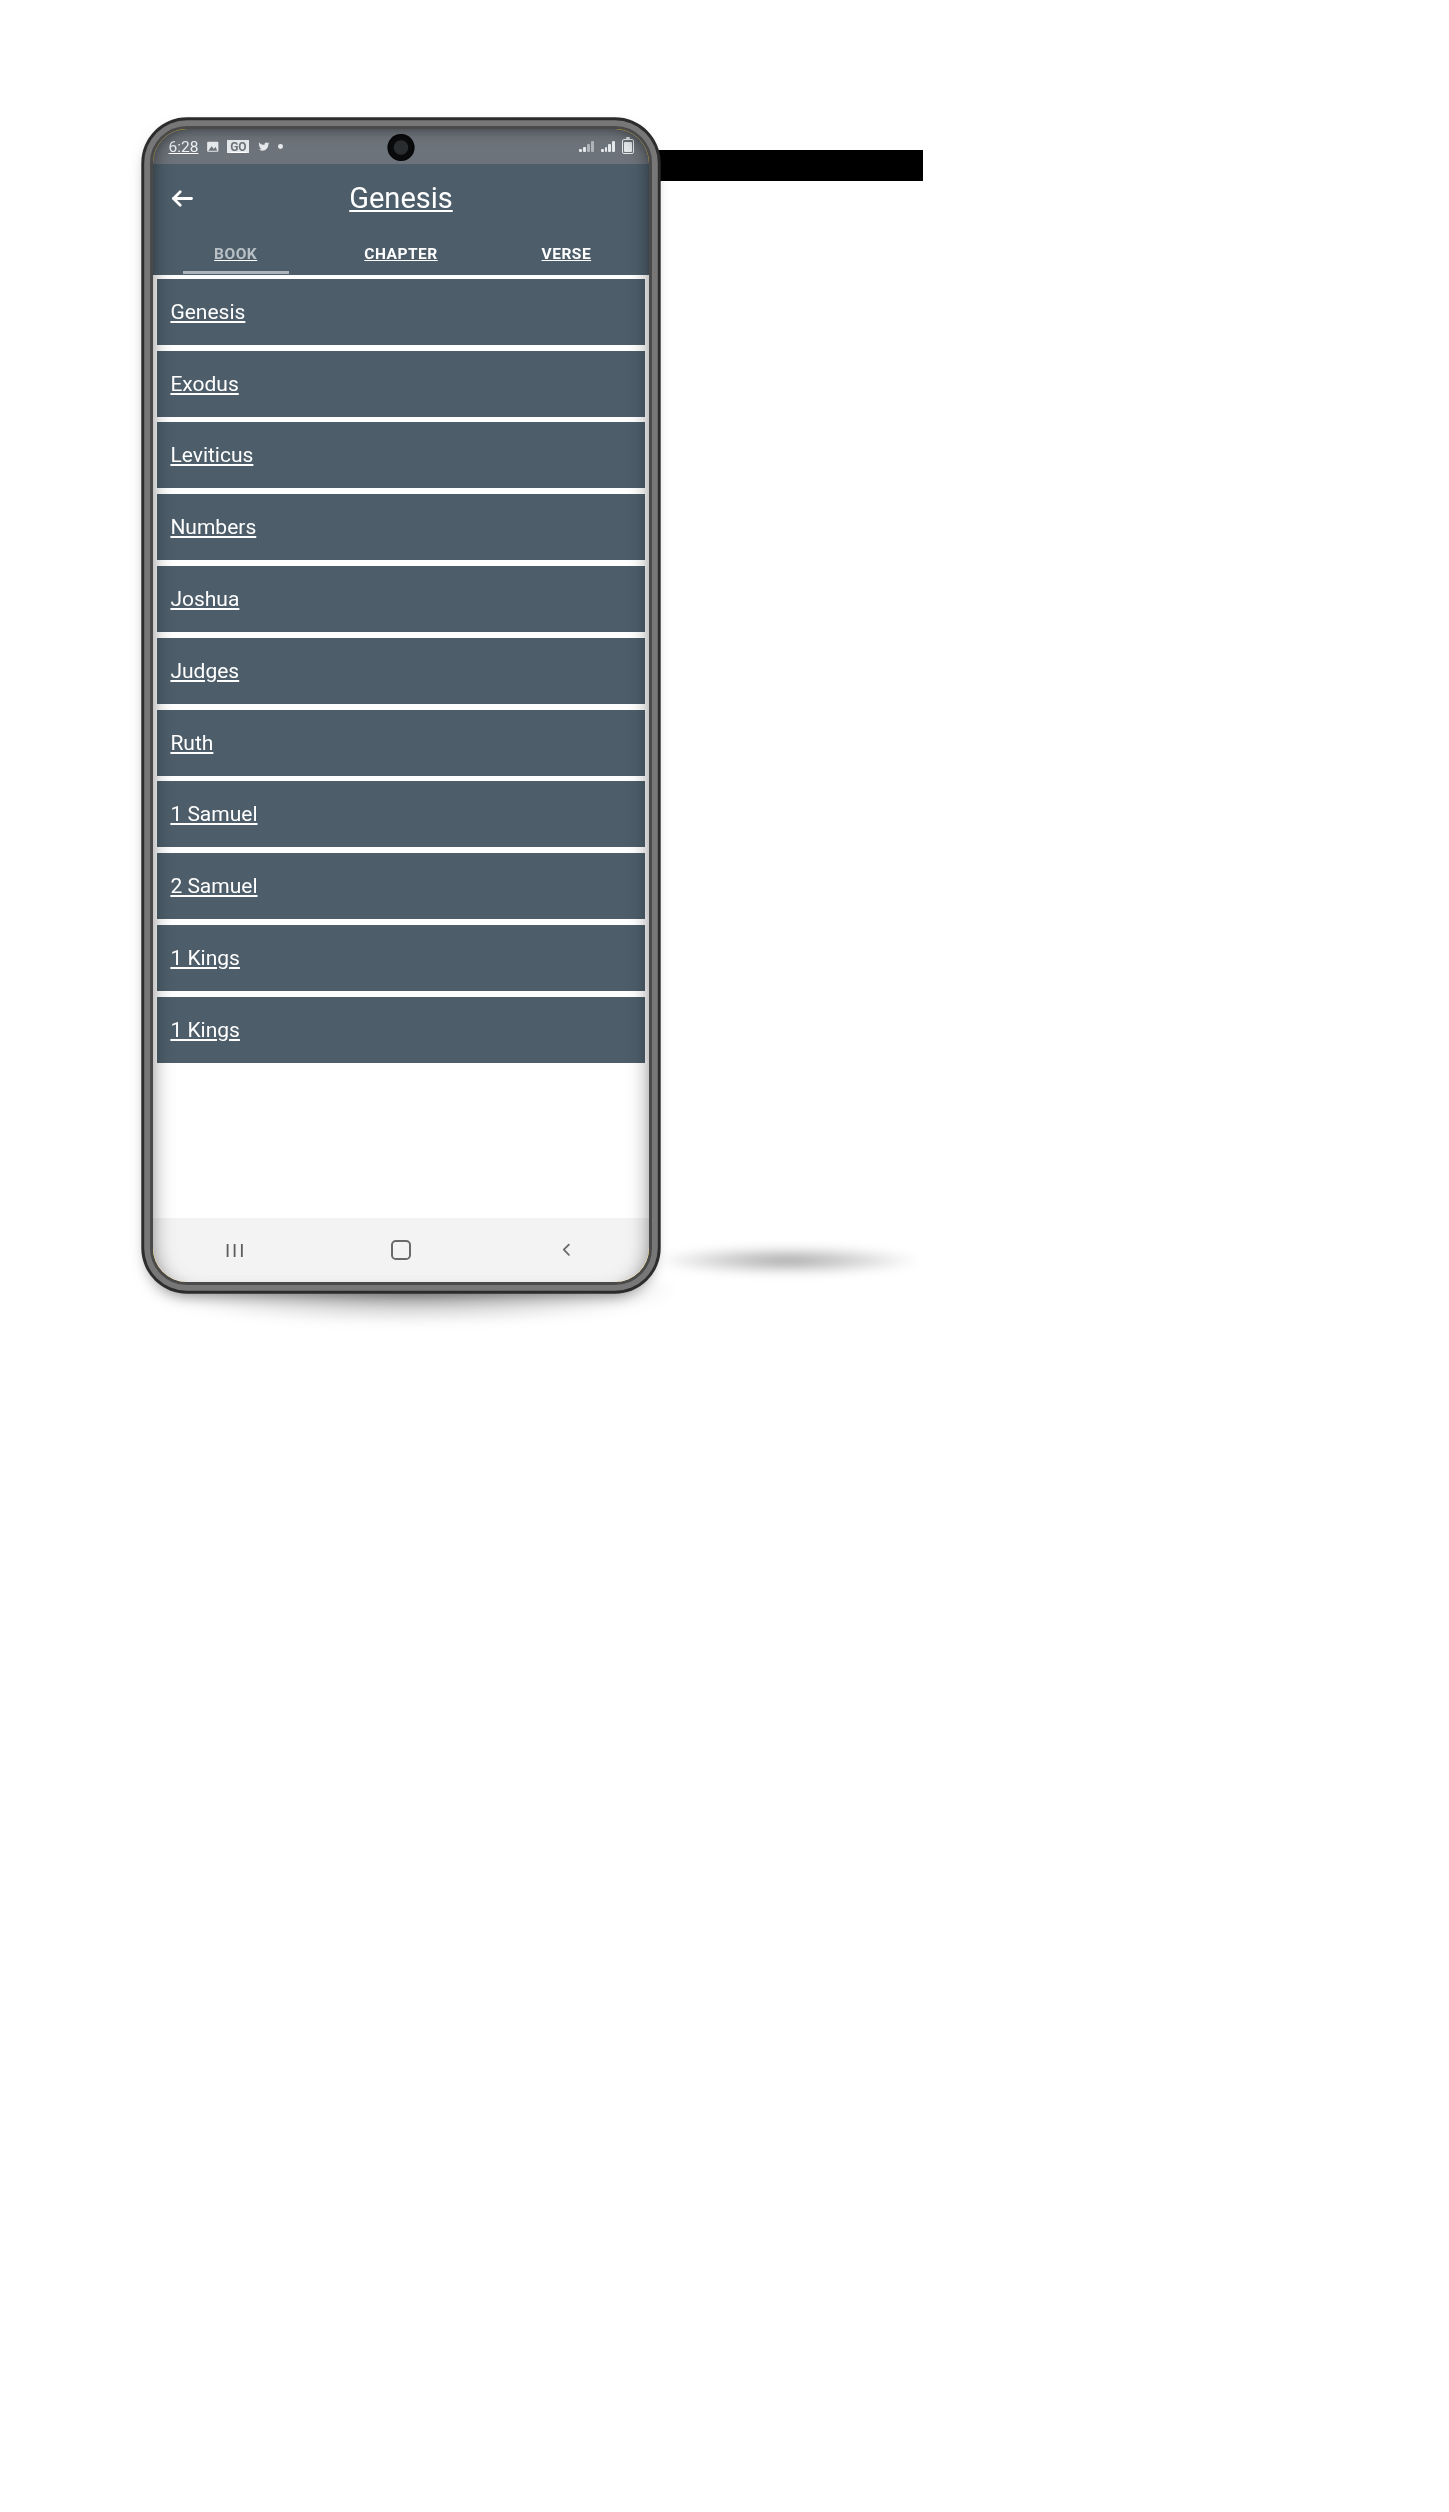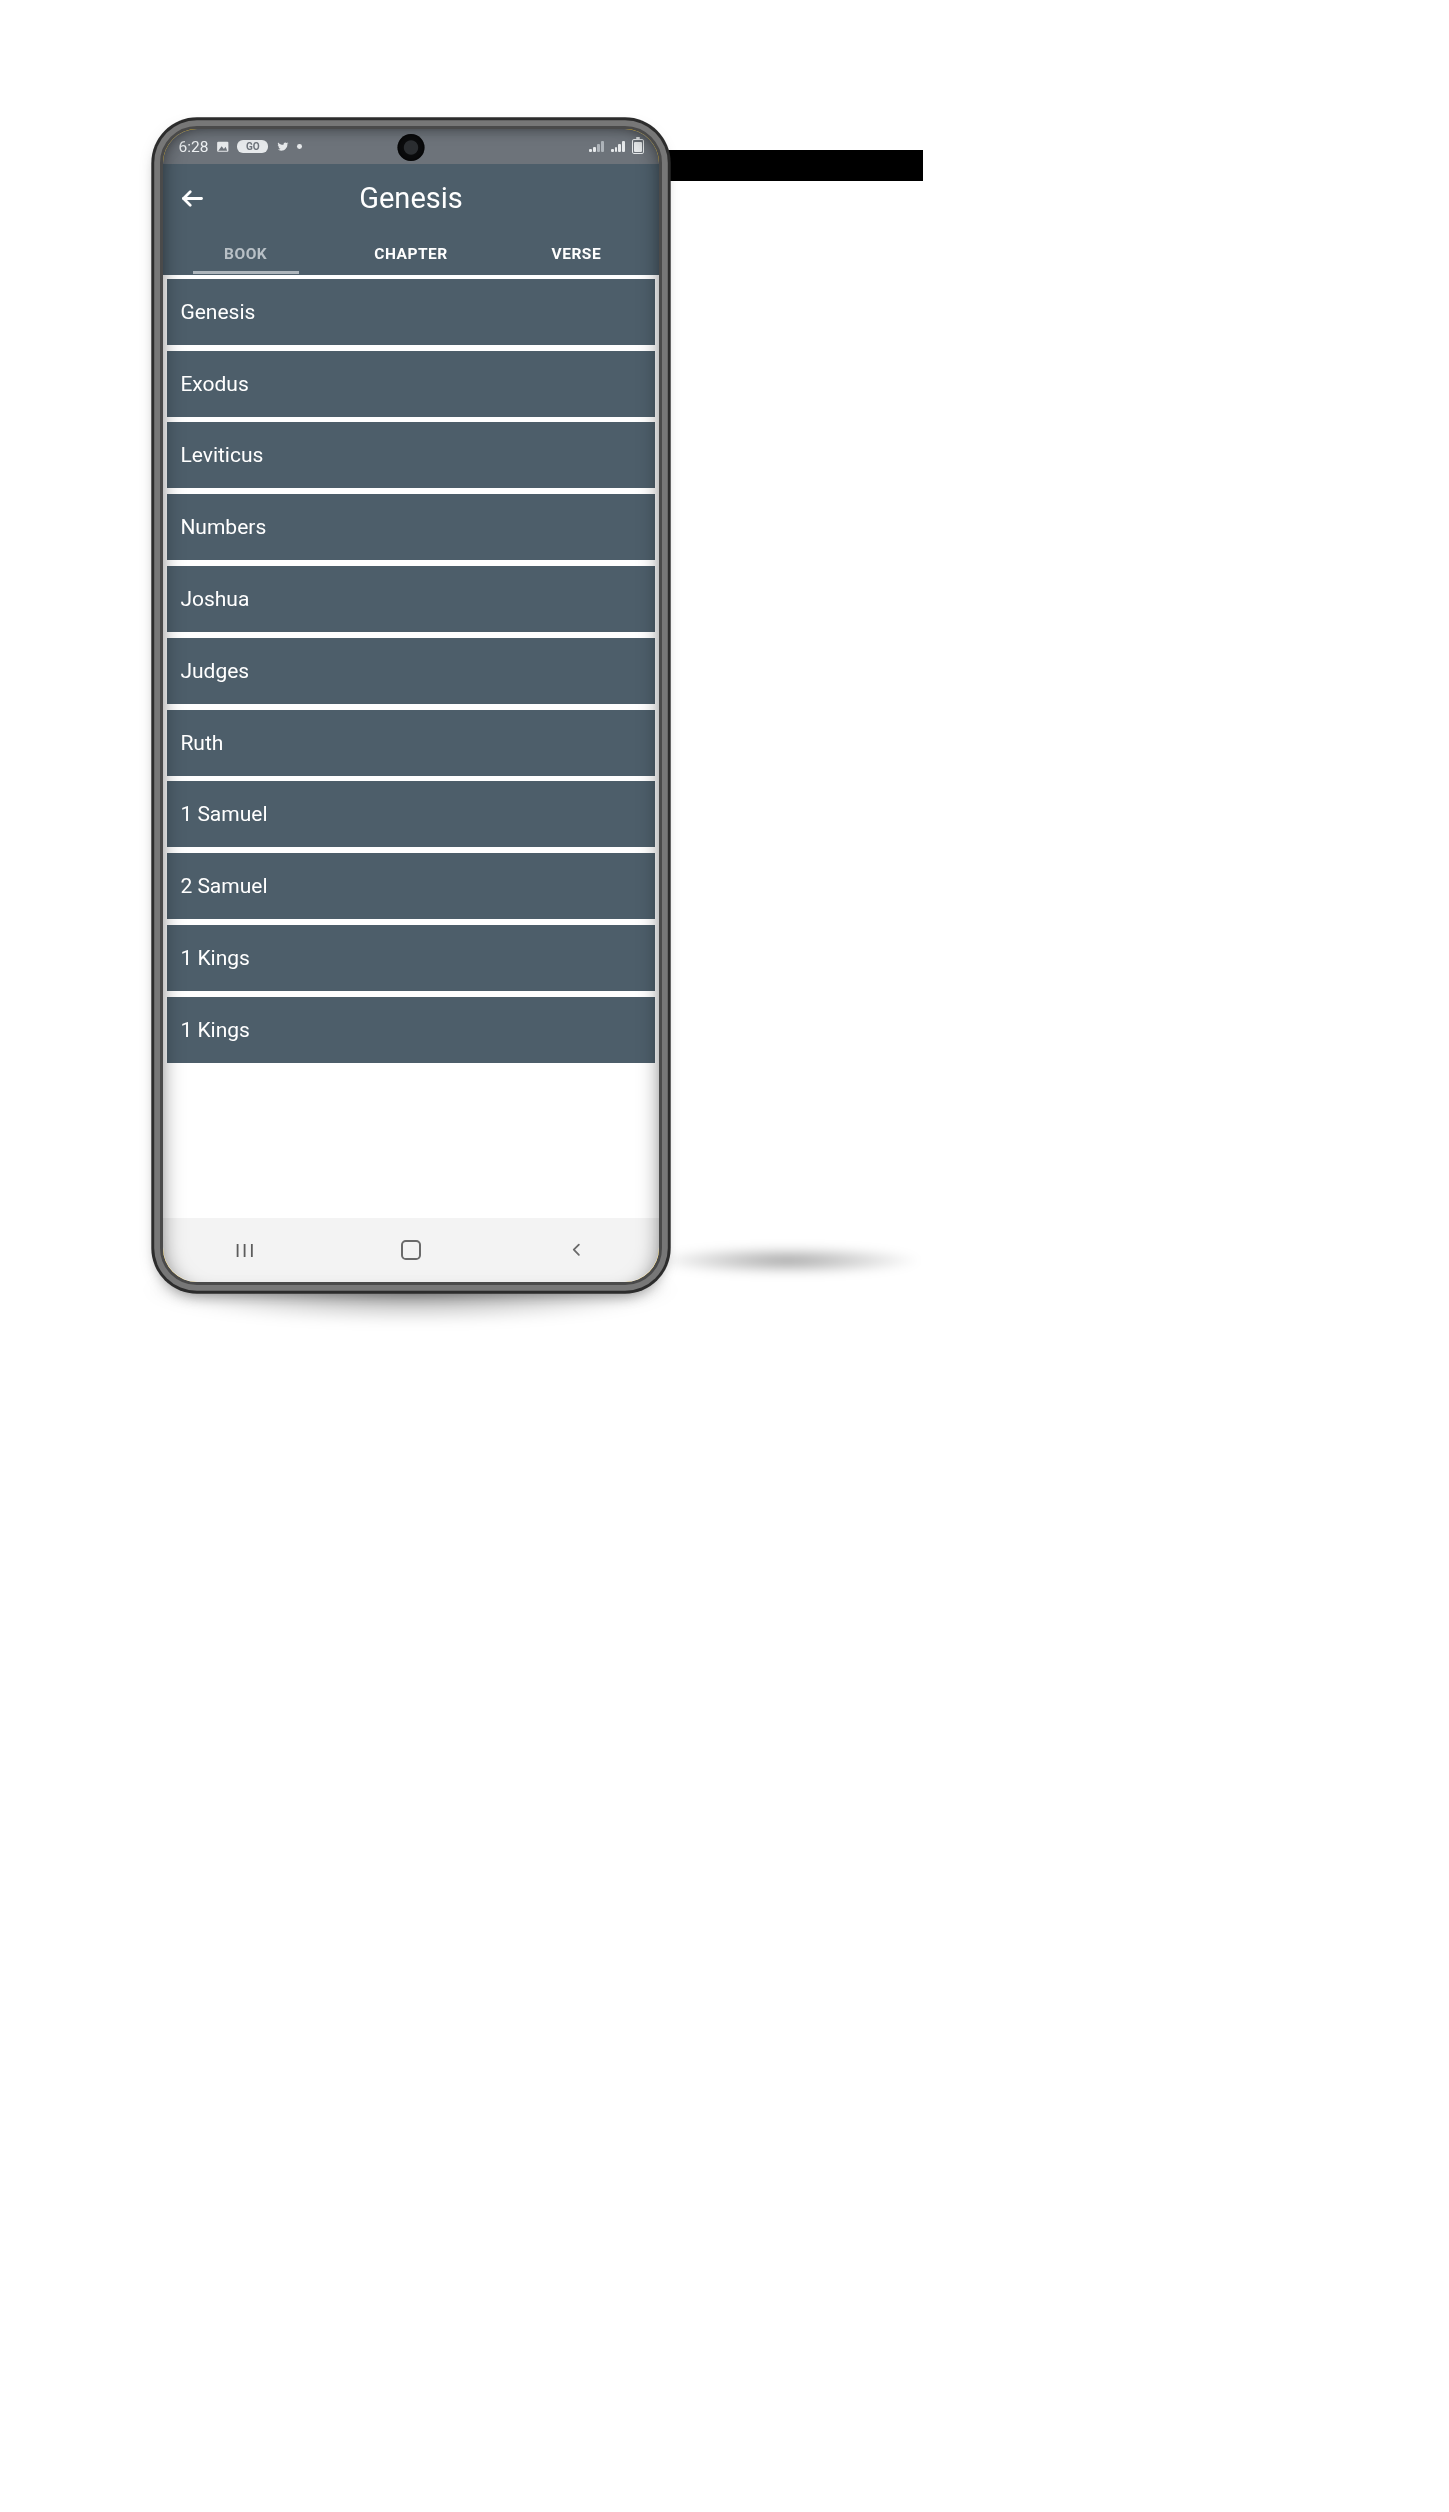--- a/index.html
+++ b/index.html
@@ -1,34 +1,35 @@
 <!DOCTYPE html>
 <html><head>
 <meta charset="utf-8">
 <style>
   * { box-sizing: border-box; margin: 0; padding: 0; }
   html, body { width: 1449px; height: 2512px; background: #ffffff; font-family: -apple-system, Roboto, "Helvetica Neue", Arial, sans-serif; }
 
   
   .phone-frame {
     position: absolute;
-    left: 160px;
+    left: 150px;
     top: 126px;
     width: 502px;
     height: 1159px;
     background: #eab308;
     border-radius: 37px;
     border: 3.9px solid #4a4a4a;
     box-shadow:
       0 0 0 5.8px #777,
       0 0 0 8.7px #2c2c2c,
       -1.9px 5.8px 17.4px rgba(0,0,0,.35),
       0 9.7px 13.5px rgba(0,0,0,.25);
     overflow: hidden;
     color: #fff;
+    text-decoration: underline;
   }
 
   
   .phone-shadow {
     position: absolute;
     left: 140px;
     top: 1256px;
     width: 541px;
     height: 68px;
     background: radial-gradient(ellipse at center, rgba(0,0,0,.35) 0%, rgba(0,0,0,0) 70%);
@@ -64,23 +65,23 @@
     font-size: 15.5px;
     color: #eef1f3;
   }
   .status-left { display: flex; align-items: center; gap: 5.8px; }
   .status-right { margin-left: auto; display: flex; align-items: center; gap: 5.8px; }
   .status-ico {
     display: inline-flex; align-items: center; justify-content: center;
     width: 17.4px; height: 13.5px; font-size: 11.6px;
   }
   .status-box {
-    width: 31px; height: 13.5px; background: #e6e9eb; border-radius: 6px;
+    width: 22px; height: 13.5px; background: #e6e9eb; border-radius: 0;
     display: inline-flex; align-items: center; justify-content: center;
-    color: #6d737a; font-size: 10px; font-weight: 700;
+    color: #6d737a; font-size: 12px; font-weight: 700;
   }
   .dot { width: 4.8px; height: 4.8px; background: #e6e9eb; border-radius: 50%; }
   .sig { position: relative; width: 15.5px; height: 11.6px; }
   .sig span { position: absolute; bottom: 0; width: 2.9px; background: #e6e9eb; border-radius: 1px; }
   .sig .b1 { left: 0; height: 2.9px; }
   .sig .b2 { left: 3.9px; height: 5.8px; }
   .sig .b3 { left: 7.7px; height: 8.7px; }
   .sig .b4 { left: 11.6px; height: 11.6px; }
   .sig.weak .b3, .sig.weak .b4 { background: #aeb4ba; }
   .batt {

